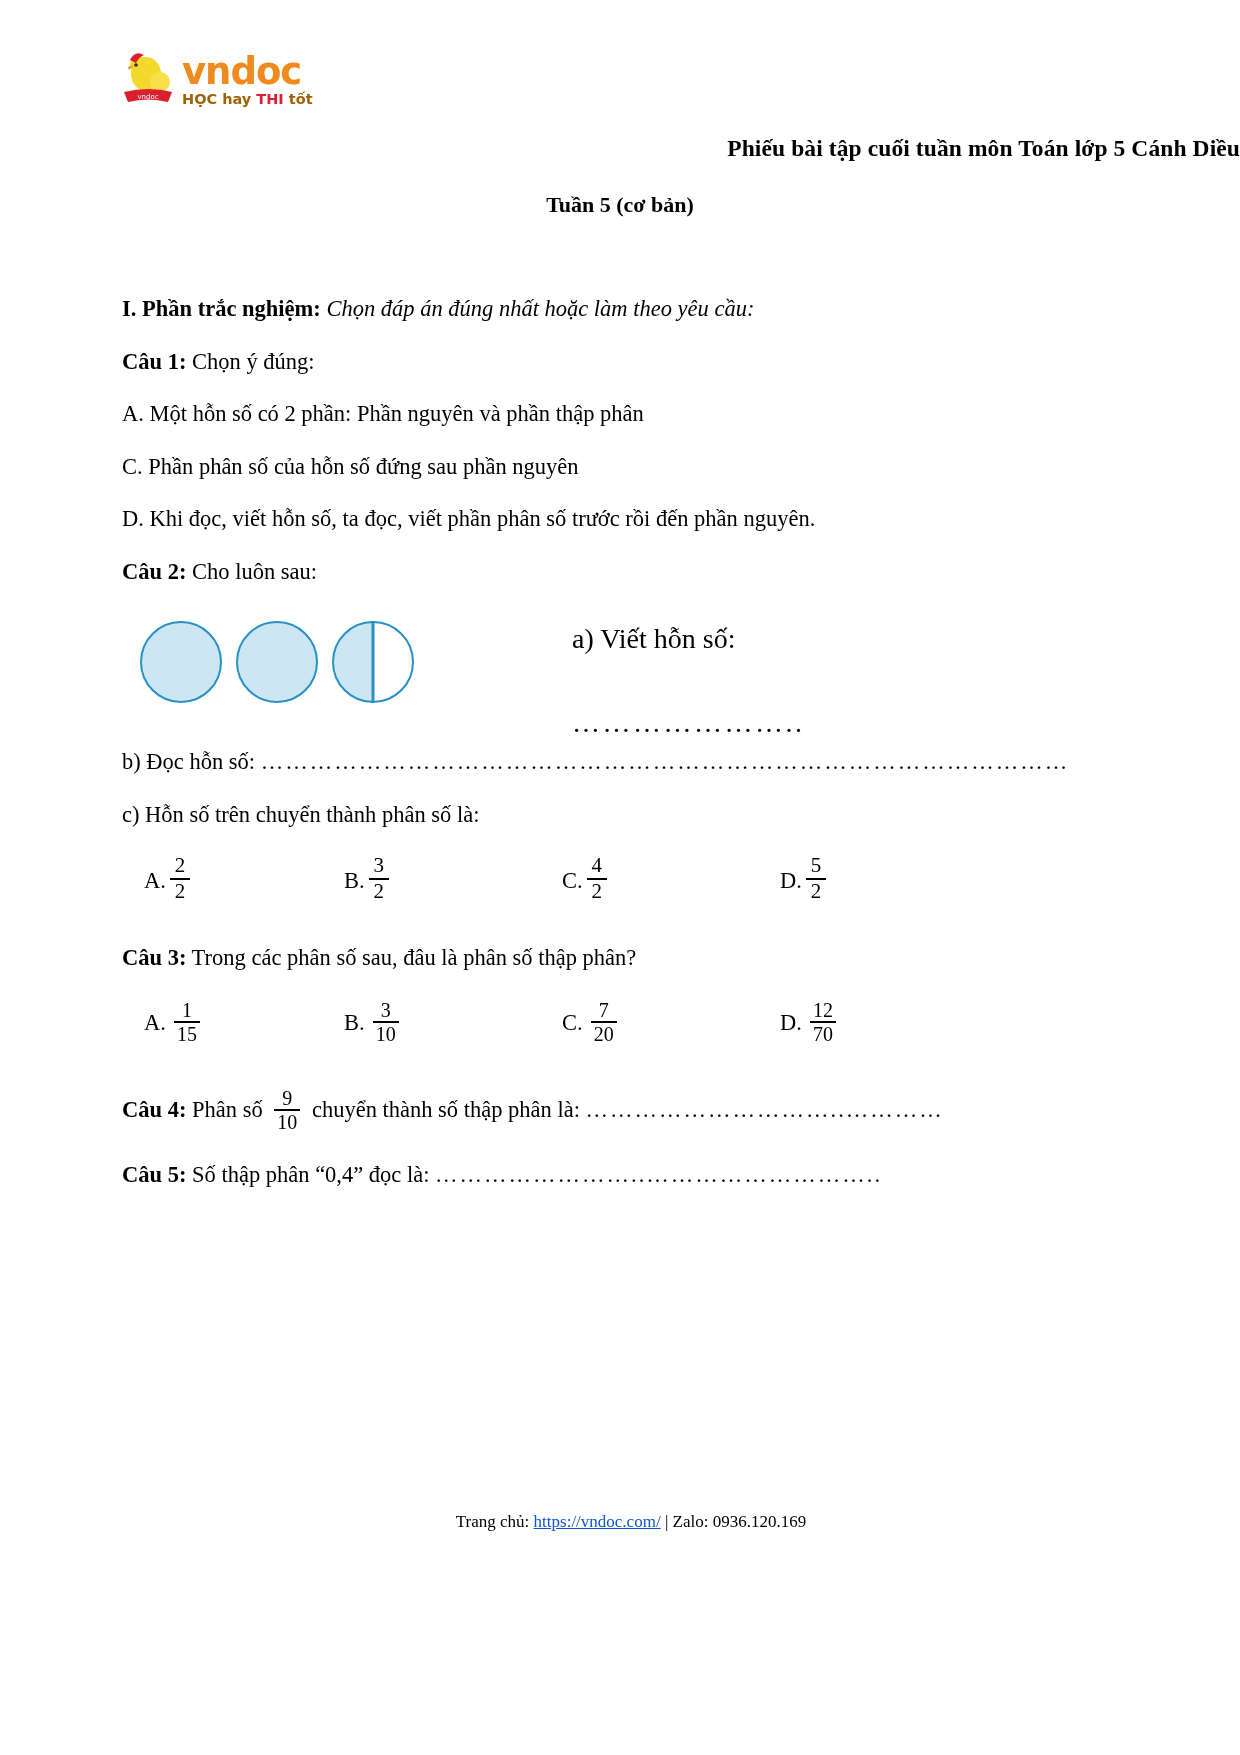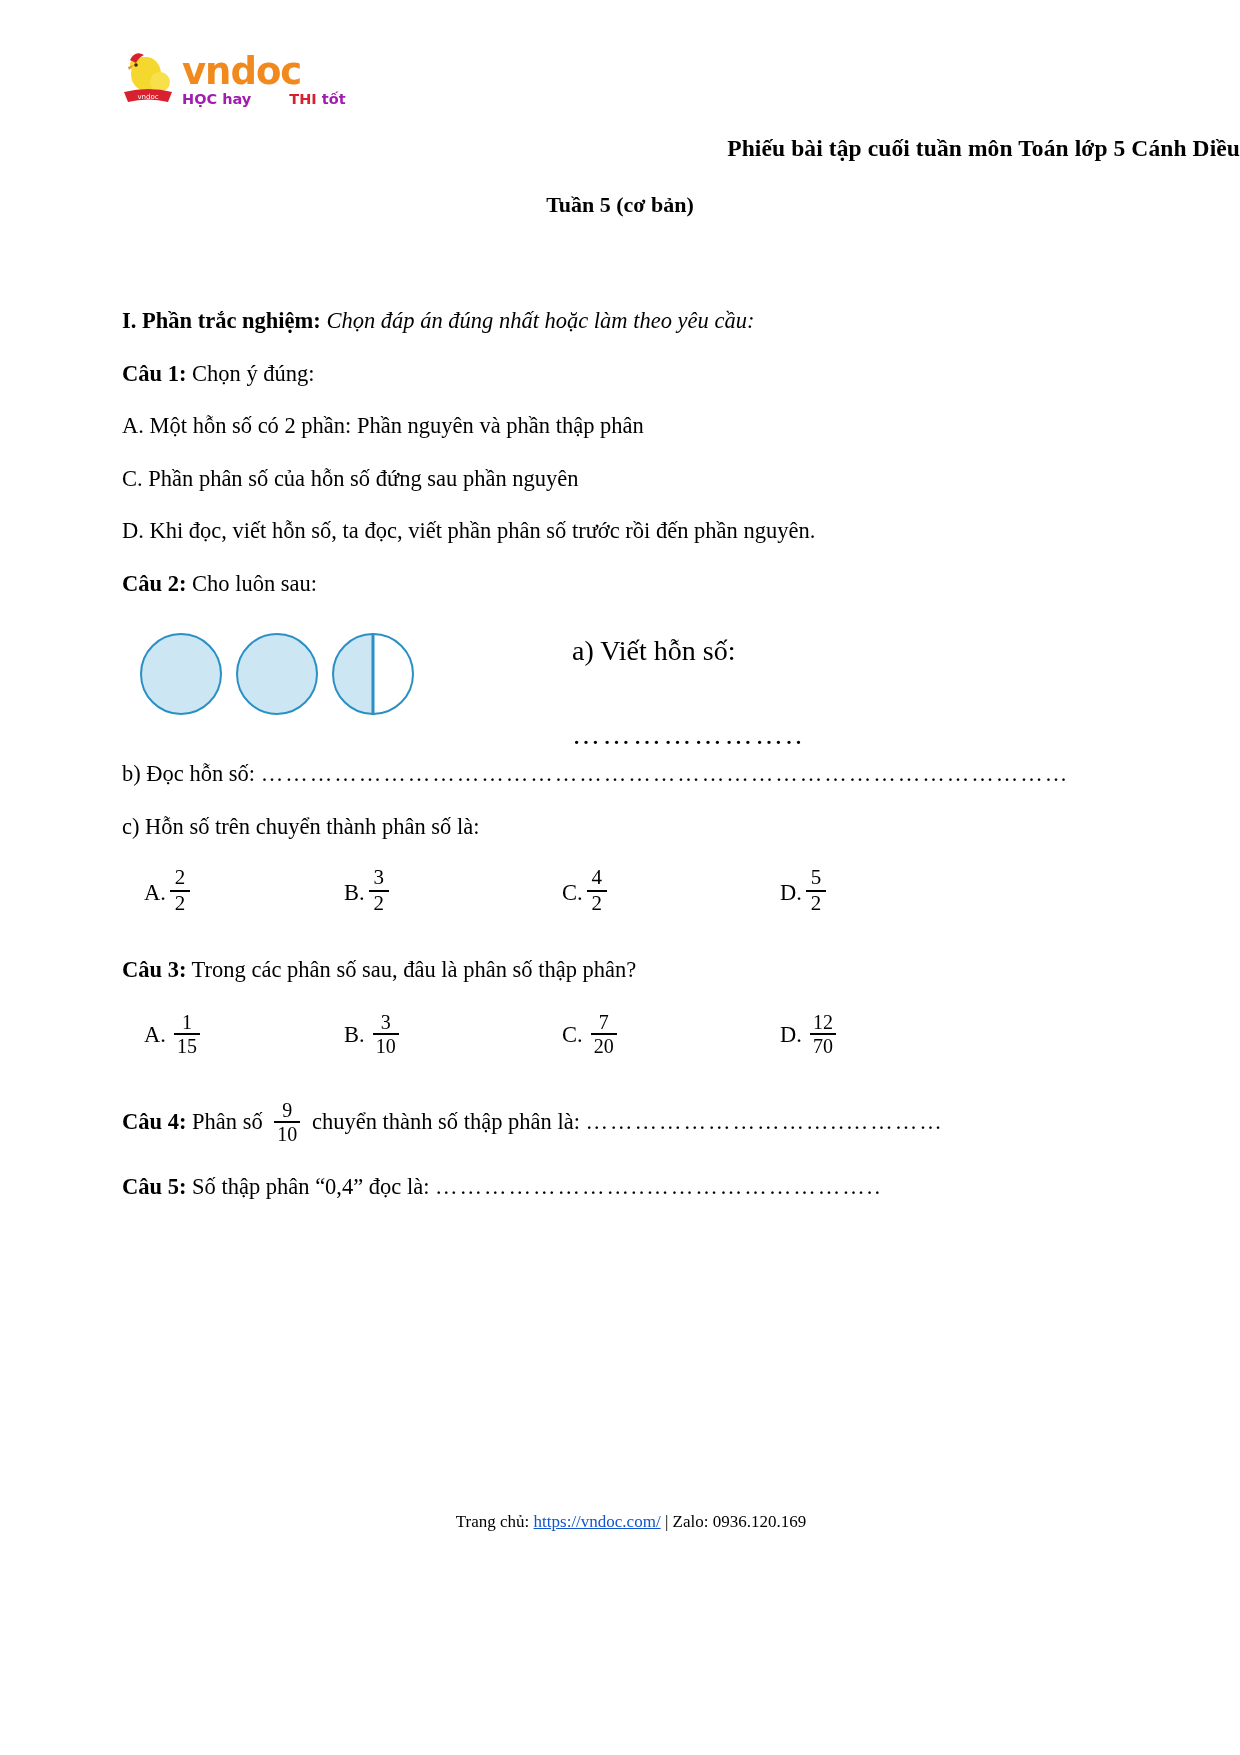--- a/index.html
+++ b/index.html
@@ -49,22 +49,22 @@
     letter-spacing: -1px;
     line-height: 0.95;
   }
   .logo-tag {
     font-family: "DejaVu Sans", sans-serif;
     font-weight: bold;
     font-size: 14.5px;
     letter-spacing: 0px;
     margin-top: 2px;
   }
-  .logo-tag .g { color: #a21caf; }
-  .logo-tag .r { color: #D8202F; margin-left: 33px; }
+  .logo-tag .g { color: #a16207; }
+  .logo-tag .r { color: #D8202F; }
 
   
   .doc-title {
     position: absolute;
     left: 0;
     top: 135px;
     width: 1240px;
     text-align: right;
     font-weight: bold;
     font-size: 23.5px;
@@ -77,21 +77,21 @@
     width: 1240px;
     text-align: center;
     font-weight: bold;
     font-size: 22px;
   }
 
   
   .body-area {
     position: absolute;
     left: 122px;
-    top: 310px;
+    top: 298px;
     width: 1000px;
   }
   .para {
     font-size: 22.5px;
     line-height: 1.0;
     margin: 0 0 30px 0;
     white-space: pre-wrap;
   }
   .para.tight { margin-bottom: 28px; }
   .b { font-weight: bold; }

